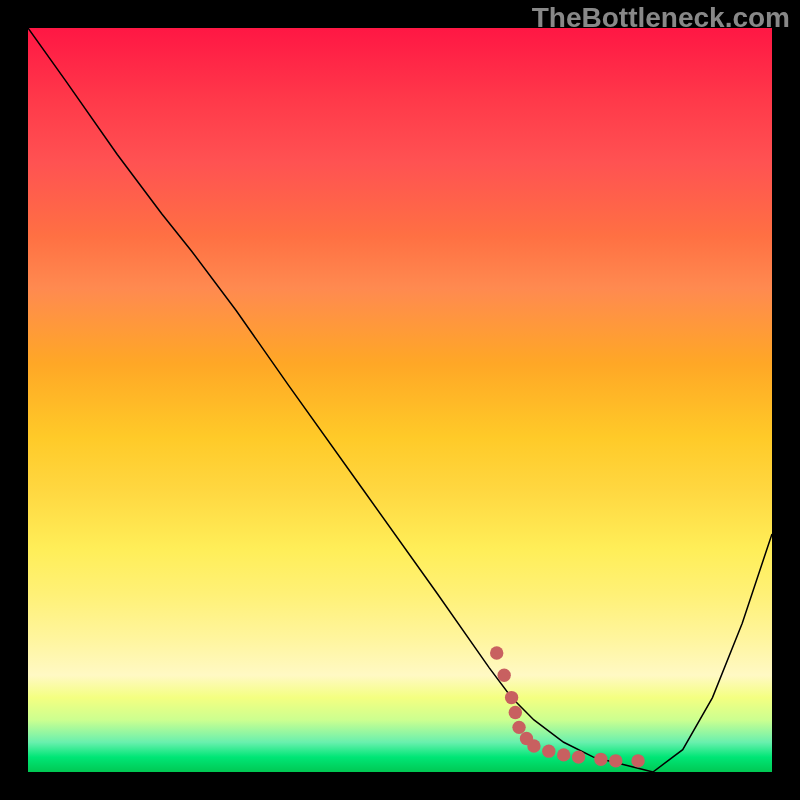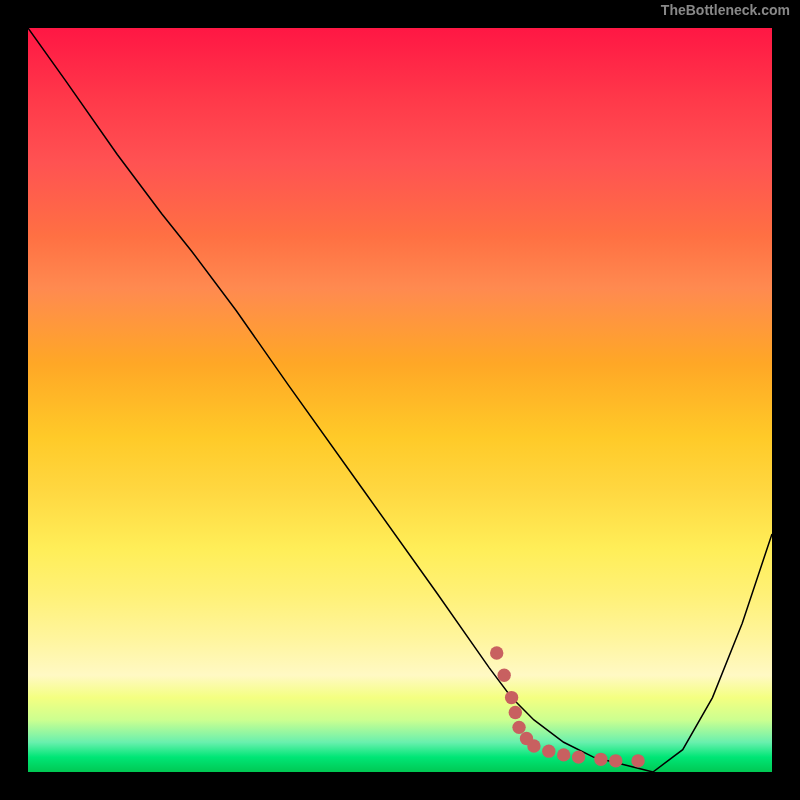--- a/index.html
+++ b/index.html
@@ -9,21 +9,21 @@
     background: #000;
     position: relative;
     font-family: Arial, sans-serif;
     overflow: hidden;
   }
   .watermark {
     position: absolute;
     top: 2px;
     right: 10px;
     color: #888;
-    font-size: 14px;
+    font-size: 28px;
     font-weight: bold;
     z-index: 10;
     text-align: right;
   }
   .plot-area {
     position: absolute;
     left: 28px;
     top: 28px;
     width: 744px;
     height: 744px;

